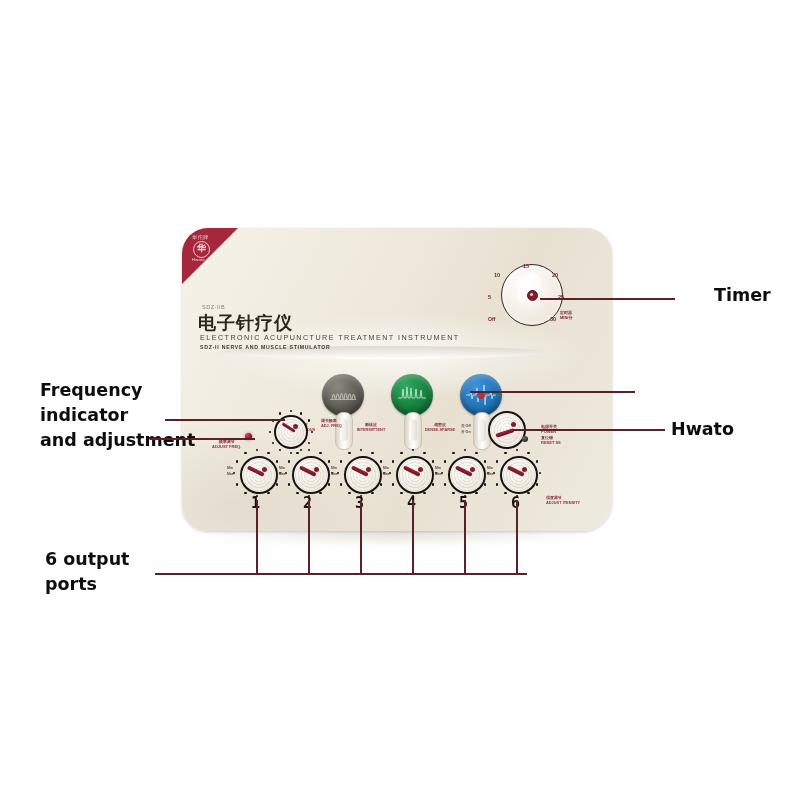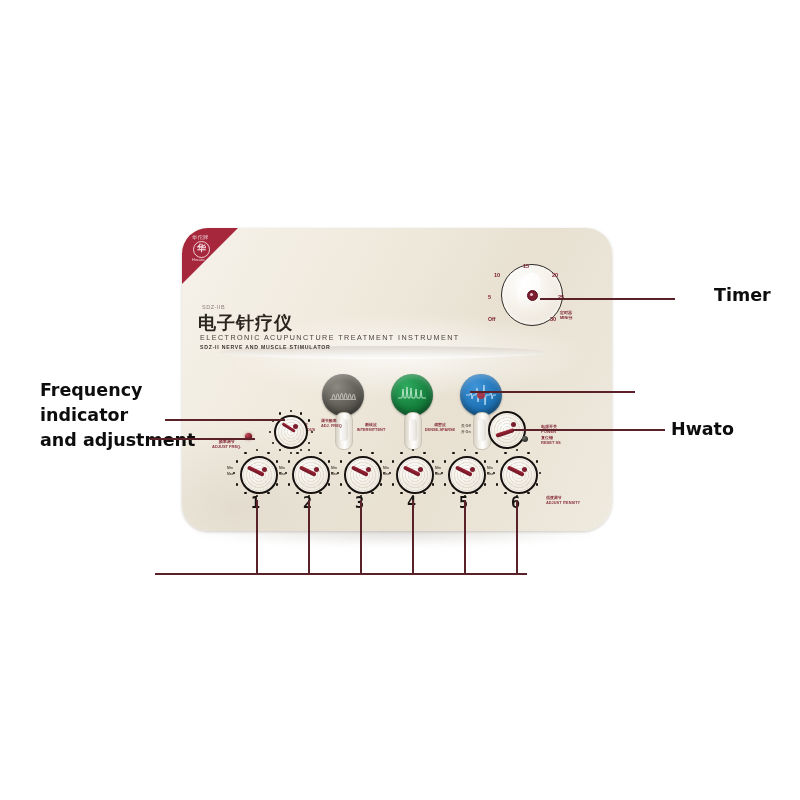--- a/index.html
+++ b/index.html
@@ -493,20 +493,24 @@
   <div class="leader lh" style="left:513px;top:429px;width:152px;"></div>
 
   <div class="anno" style="left:40px;top:378px;">
     <span>Frequency</span><br>
     <span>indicator</span><br>
     <span>and adjustment</span>
   </div>
   <div class="leader lh" style="left:165px;top:419px;width:120px;"></div>
   <div class="leader lh" style="left:150px;top:438px;width:105px;"></div>
 
+  <div class="anno" style="left:45px;top:547px;">
+    <span>6 output</span><br>
+    <span>ports</span>
+  </div>
   <div class="leader lh" style="left:155px;top:573px;width:372px;"></div>
   <div id="outleaders">
       <div class="leader lv" style="left: 256px; top: 500px; height: 73px;"></div>
       <div class="leader lv" style="left: 308px; top: 500px; height: 73px;"></div>
       <div class="leader lv" style="left: 360px; top: 500px; height: 73px;"></div>
       <div class="leader lv" style="left: 412px; top: 500px; height: 73px;"></div>
       <div class="leader lv" style="left: 464px; top: 500px; height: 73px;"></div>
       <div class="leader lv" style="left: 516px; top: 500px; height: 73px;"></div>
     </div>
 

